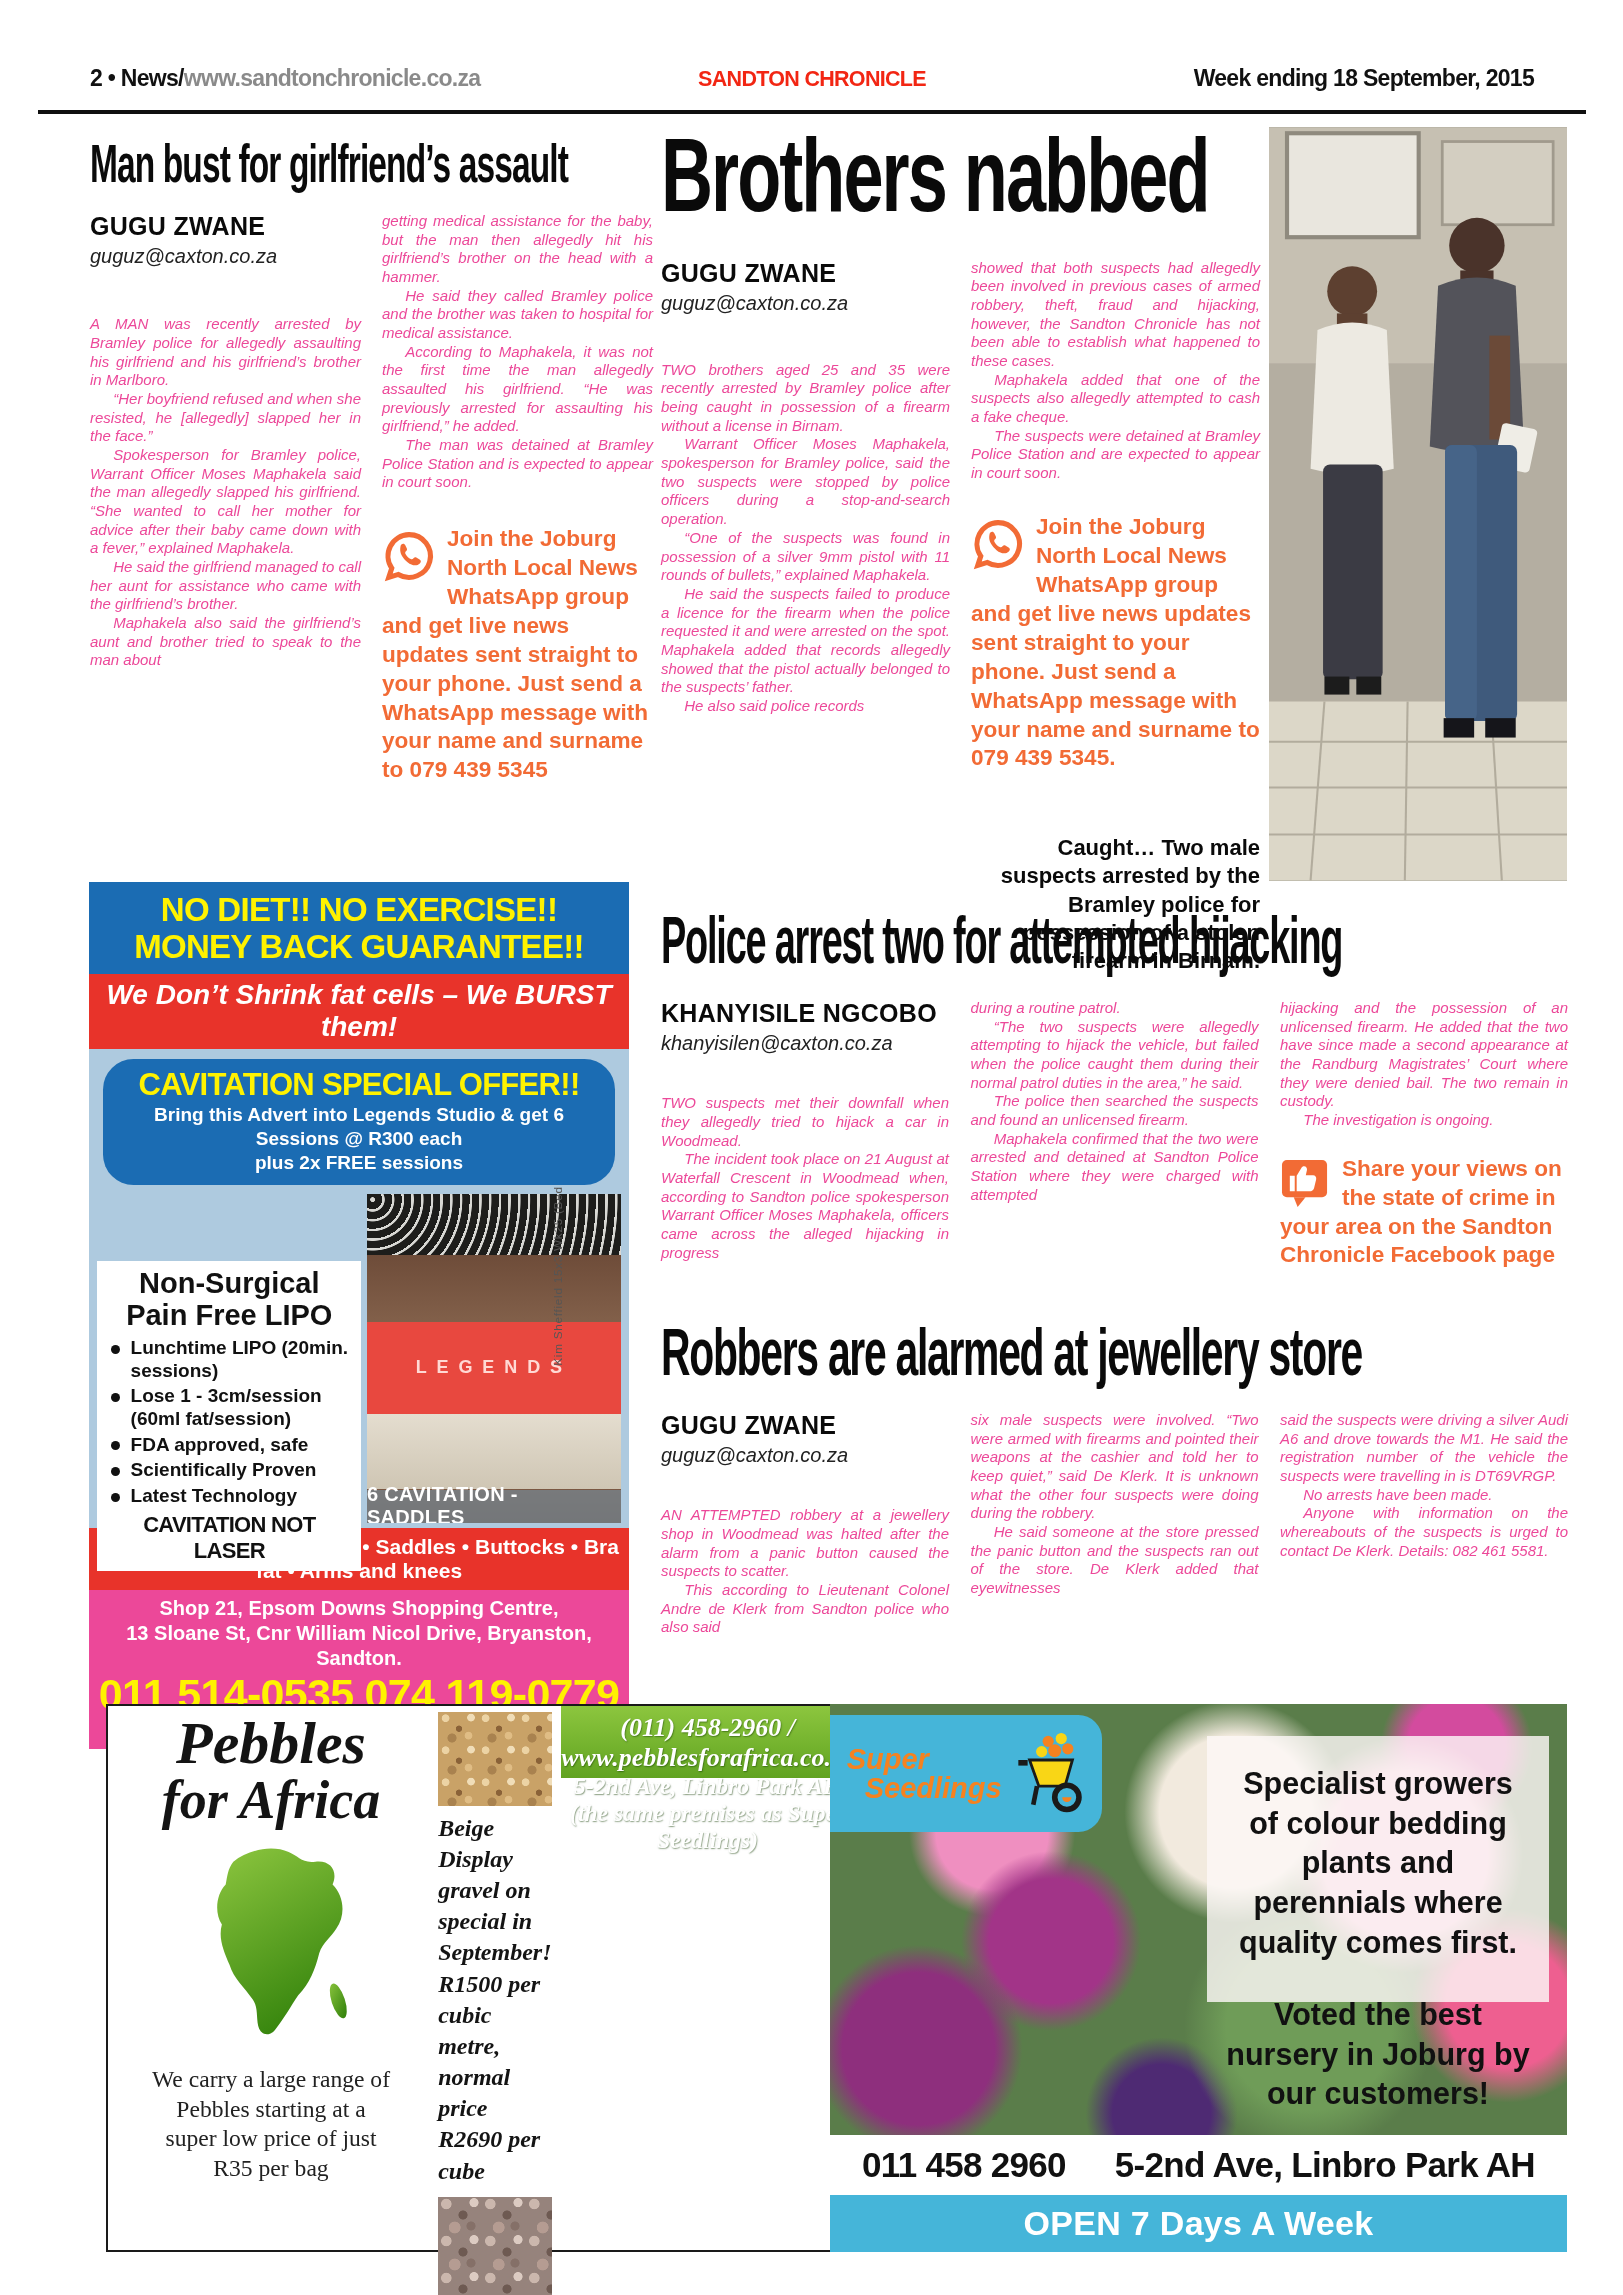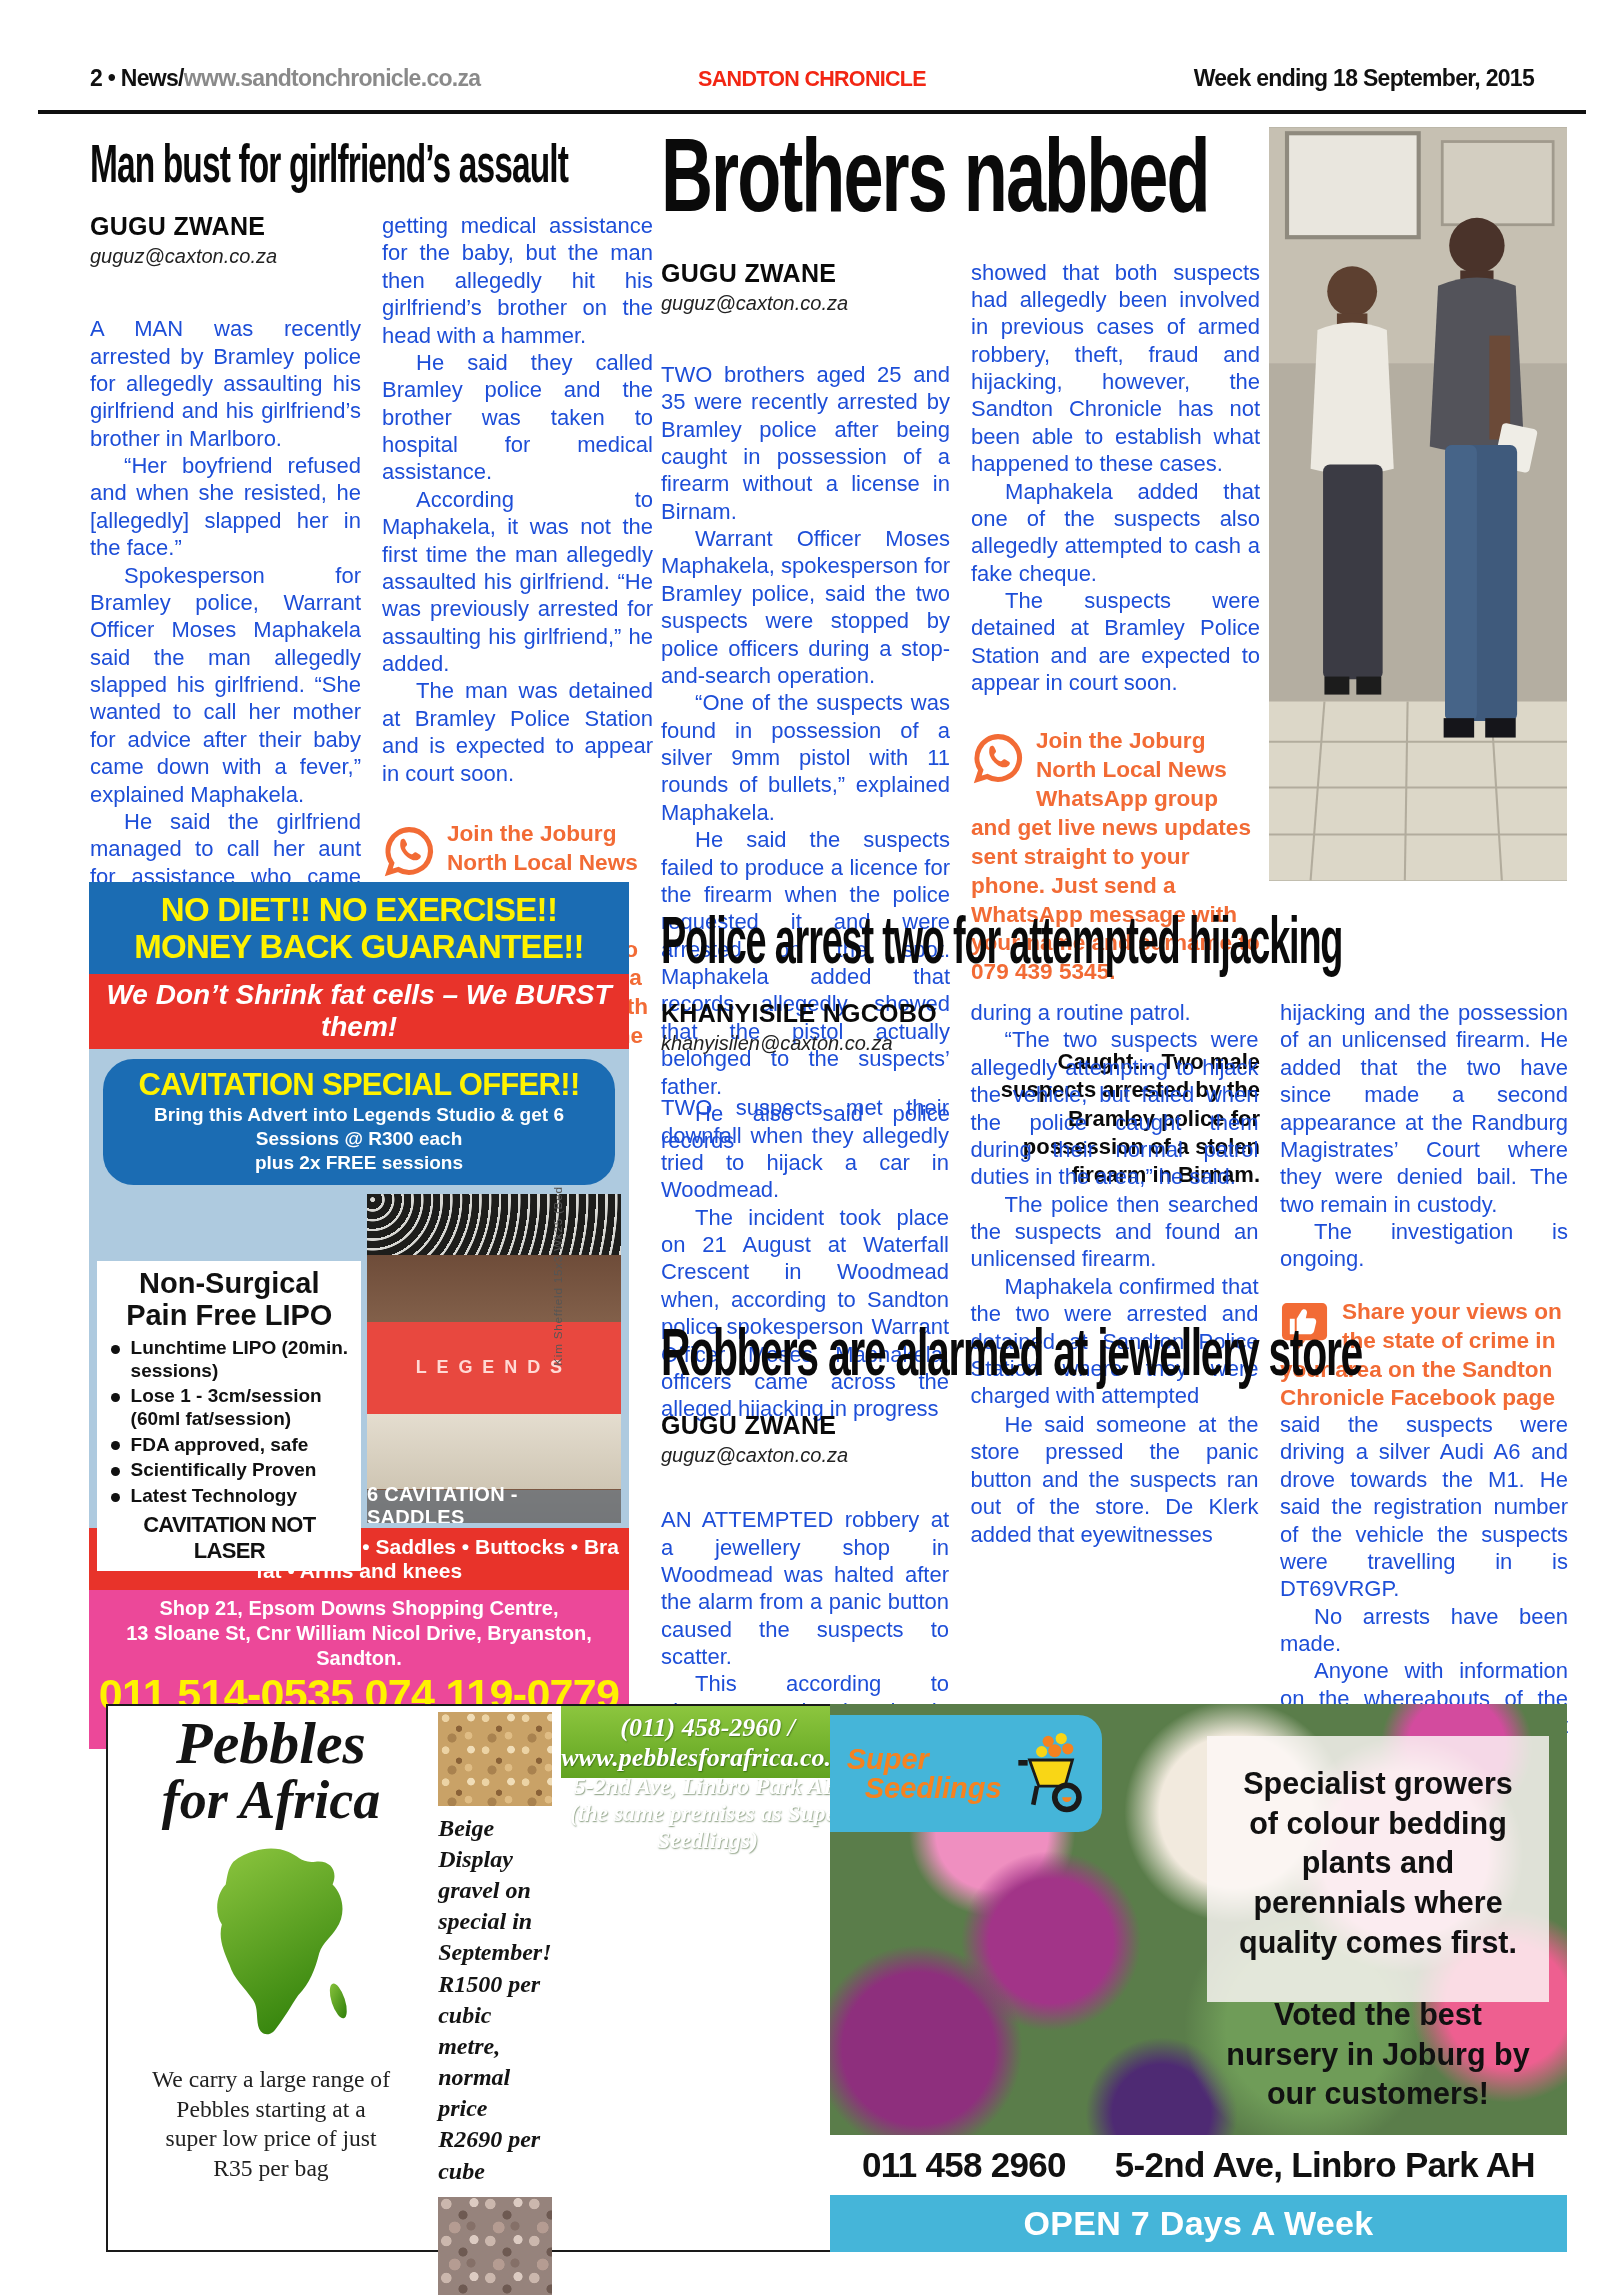--- a/index.html
+++ b/index.html
@@ -15,21 +15,21 @@
   .hdr-right { position:absolute; right:50px; top:4.2px; font-size:23px; font-weight:bold; color:#111; letter-spacing:-0.7px;}
   .hdr-rule { position:absolute; top:110px; left:38px; right:38px; height:4.2px; background:#101010; }
 
   
   .headline { font-weight:bold; color:#0a0a0a; white-space:nowrap; }
   .hl-inner { display:inline-block; transform-origin:0 60%; letter-spacing:-1.4px; }
   .byline { font-size:25px; font-weight:bold; color:#0a0a0a; letter-spacing:0.3px; }
   .email { font-size:20px; font-style:italic; color:#222; margin-top:4.2px; }
   .cols { display:flex; }
   .col { }
-  .par { font-size:22px; line-height:1.245; color:#1d4ed8; text-align:justify; }
+  .par { font-size:15px; line-height:1.245; color:#ec4899; text-align:justify;font-style:italic; }
   .ind { text-indent:1.55em; }
   .wa { color:#f26b35; font-weight:bold; font-size:22.6px; line-height:1.28; }
   .wa-icon { float:left; width:54px; height:54px; margin:4.2px 11px 2.8px 0; }
   .photo-caption { font-size:22px; font-weight:bold; color:#0a0a0a; text-align:right; line-height:1.28; }
 
   
   #suspects { position:absolute; left:1269px; top:127px; width:298px; height:754px; background:#b9b3a6; overflow:hidden; }
 
   
   #legends { position:absolute; left:89px; top:882px; width:540px; height:825px; display:flex; flex-direction:column; }
@@ -277,20 +277,21 @@
       <span class="hl-inner" style="transform:scaleX(0.61); letter-spacing:-2.1px;">Robbers are alarmed at jewellery store</span>
     </div>
     <div class="cols" style="gap:21.5px; margin-top:21px;">
       <div class="col" style="width:288px;">
         <div class="byline">GUGU ZWANE</div>
         <div class="email">guguz@caxton.co.za</div>
         <p class="par" style="margin-top:39px;">AN ATTEMPTED robbery at a jewellery shop in Woodmead was halted after the alarm from a panic button caused the suspects to scatter.</p>
         <p class="par ind">This according to Lieutenant Colonel Andre de Klerk from Sandton police who also said</p>
       </div>
       <div class="col" style="width:288px;">
+        <p class="par">six male suspects were involved. “Two were armed with firearms and pointed their weapons at the cashier and told her to keep quiet,” said De Klerk. It is unknown what the other four suspects were doing during the robbery.</p>
         <p class="par ind">He said someone at the store pressed the panic button and the suspects ran out of the store. De Klerk added that eyewitnesses</p>
       </div>
       <div class="col" style="width:288px;">
         <p class="par">said the suspects were driving a silver Audi A6 and drove towards the M1. He said the registration number of the vehicle the suspects were travelling in is DT69VRGP.</p>
         <p class="par ind">No arrests have been made.</p>
         <p class="par ind">Anyone with information on the whereabouts of the suspects is urged to contact De Klerk. Details: 082 461 5581.</p>
       </div>
     </div>
   </div>
 

